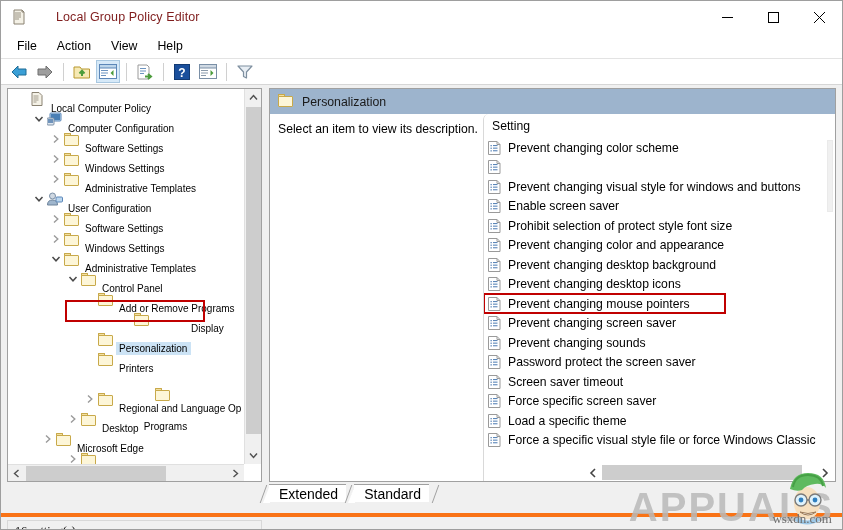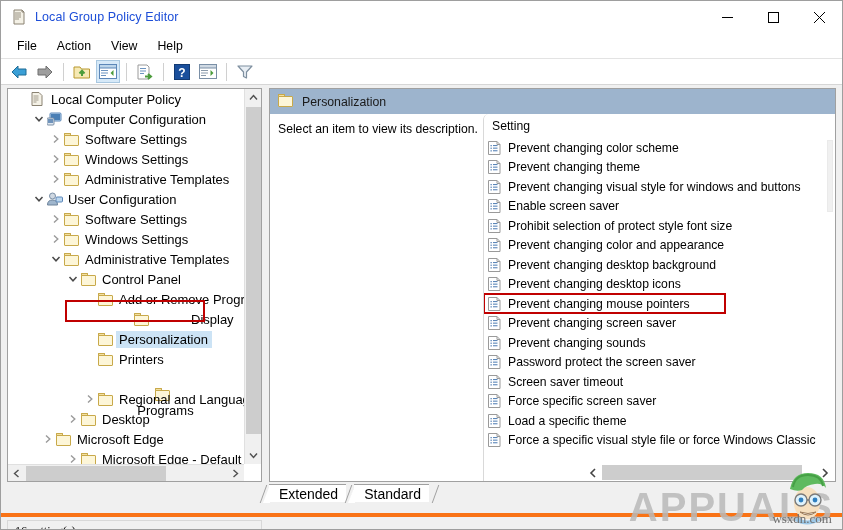--- a/index.html
+++ b/index.html
@@ -24,21 +24,21 @@
   .titlebar {
     position: absolute; left: 0; top: 0; width: 841px; height: 32px;
     background: #ffffff;
     display: flex; align-items: center;
   }
   .title-icon {
     margin-left: 10px; margin-right: 8px;
     width: 16px; height: 16px; position: relative;
   }
   .title-text {
-    font-size: 12.5px; color: #1d4ed8; letter-spacing: .1px;
+    font-size: 12.5px; color: #7f1d1d; letter-spacing: .1px; margin-left: 21px;
   }
   .win-btns {
     position: absolute; right: 0; top: 0; height: 32px; display: flex;
   }
   .win-btn {
     width: 46px; height: 32px;
     display: flex; align-items: center; justify-content: center;
     color: #000;
   }
   .win-btn svg { display: block; }
@@ -94,21 +94,21 @@
   .tnode {
     height: 20px; display: flex; align-items: center;
     white-space: nowrap; position: relative;
   }
   .tnode .twist {
     width: 16px; height: 20px; flex: 0 0 16px;
     display: flex; align-items: center; justify-content: center;
   }
   .tnode .ticon { width: 18px; flex: 0 0 18px; display:flex; align-items:center; }
   .tnode .tlabel {
-    font-size: 13px; color: #000; padding-left: 3px;
+    font-size: 10px; color: #000; padding-left: 3px; margin-top: 18px;
   }
   .tnode.selected .tlabel {
     background: #cce3f5;
     padding: 1px 4px 1px 3px;
   }
   .redbox {
     position: absolute;
     border: 2px solid #c00000;
     pointer-events: none;
   }
@@ -719,21 +719,20 @@
               <span class="doc-icon"><svg width="13" height="14" viewBox="0 0 13 14">
                   <path d="M0.5 0.5 h8.5 l3 3 v10 h-11.5 z" fill="#ffffff" stroke="#9a9a9a"></path>
                   <path d="M9 0.5 v3 h3" fill="none" stroke="#9a9a9a"></path>
                   <rect x="2.5" y="4" width="1.3" height="1.3" fill="#5b86b8"></rect>
                   <rect x="5" y="4" width="4.5" height="1.1" fill="#5b86b8"></rect>
                   <rect x="2.5" y="6.6" width="1.3" height="1.3" fill="#5b86b8"></rect>
                   <rect x="5" y="6.6" width="4.5" height="1.1" fill="#5b86b8"></rect>
                   <rect x="2.5" y="9.2" width="1.3" height="1.3" fill="#5b86b8"></rect>
                   <rect x="5" y="9.2" width="4.5" height="1.1" fill="#5b86b8"></rect>
                 </svg></span>
-              <span class="lilabel">Prevent changing theme</span>
             </div>
             <div class="litem">
               <span class="doc-icon"><svg width="13" height="14" viewBox="0 0 13 14">
                   <path d="M0.5 0.5 h8.5 l3 3 v10 h-11.5 z" fill="#ffffff" stroke="#9a9a9a"></path>
                   <path d="M9 0.5 v3 h3" fill="none" stroke="#9a9a9a"></path>
                   <rect x="2.5" y="4" width="1.3" height="1.3" fill="#5b86b8"></rect>
                   <rect x="5" y="4" width="4.5" height="1.1" fill="#5b86b8"></rect>
                   <rect x="2.5" y="6.6" width="1.3" height="1.3" fill="#5b86b8"></rect>
                   <rect x="5" y="6.6" width="4.5" height="1.1" fill="#5b86b8"></rect>
                   <rect x="2.5" y="9.2" width="1.3" height="1.3" fill="#5b86b8"></rect>

